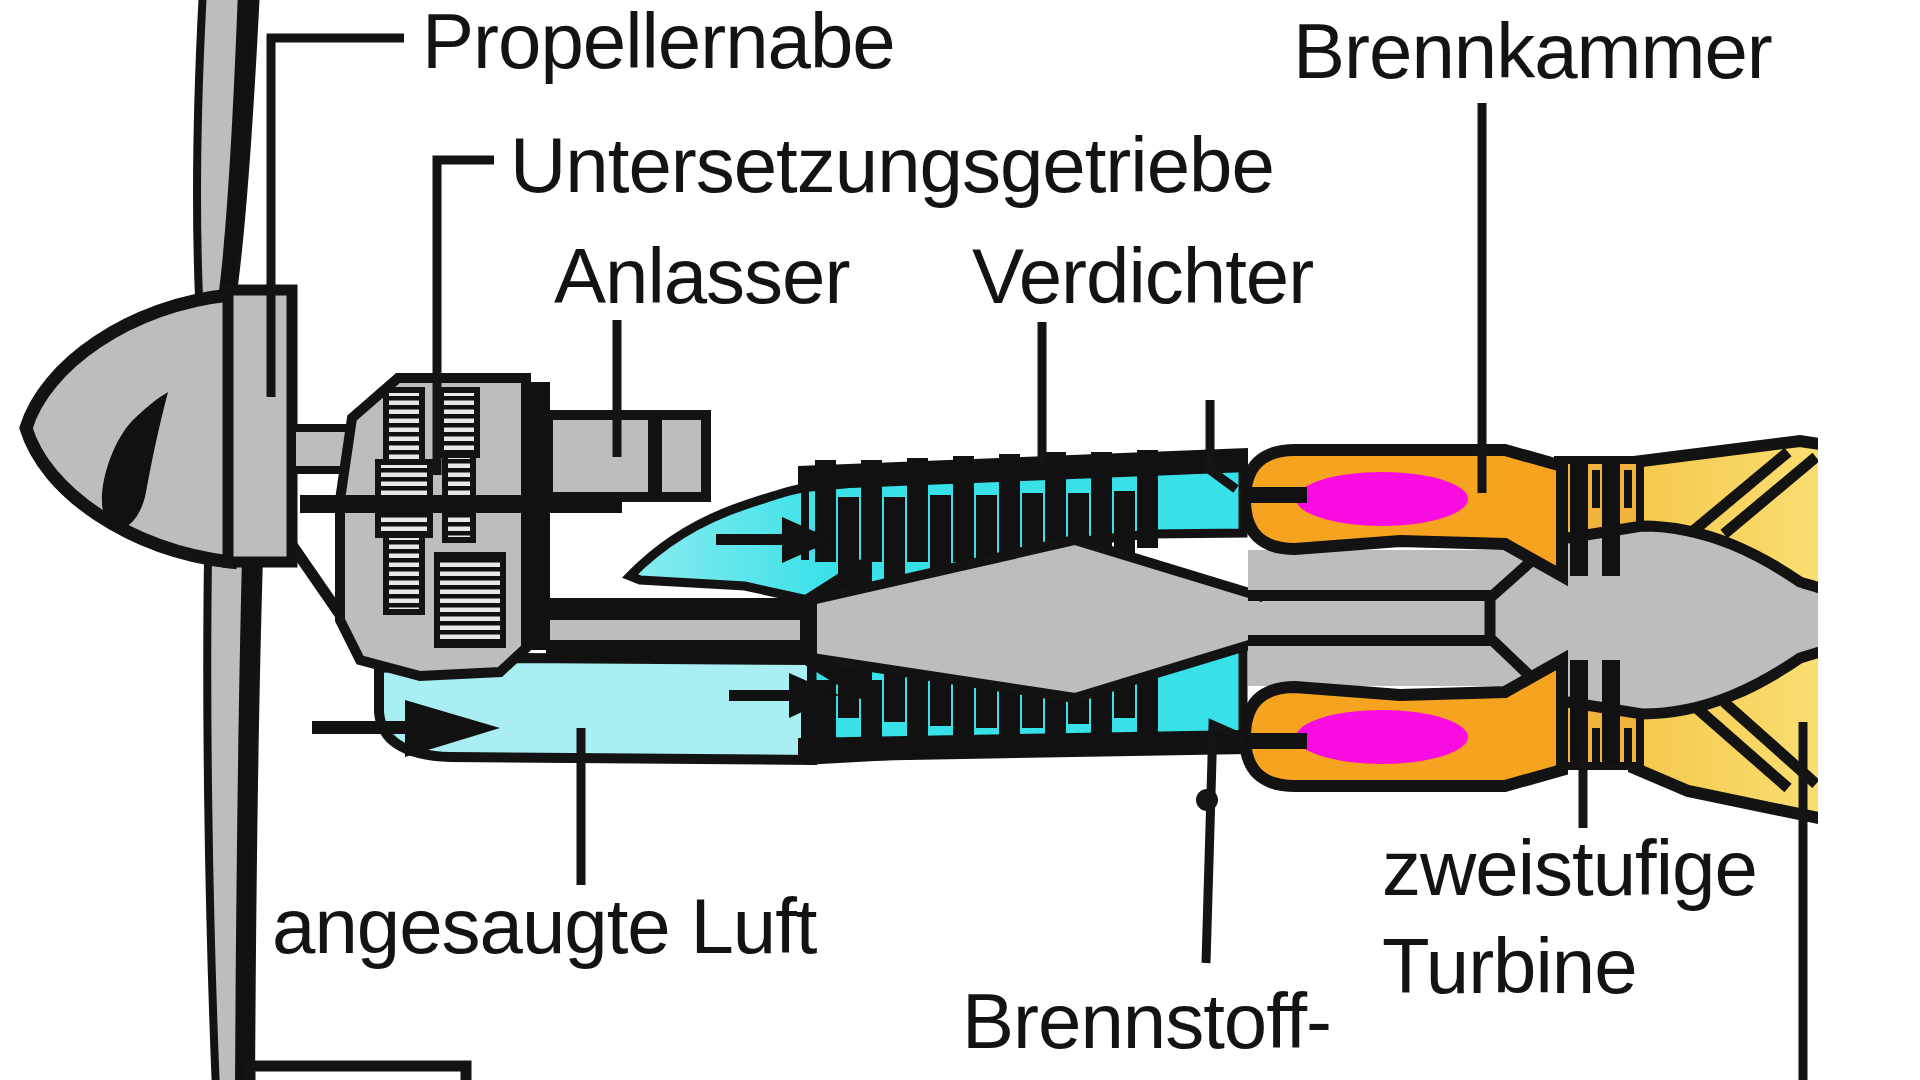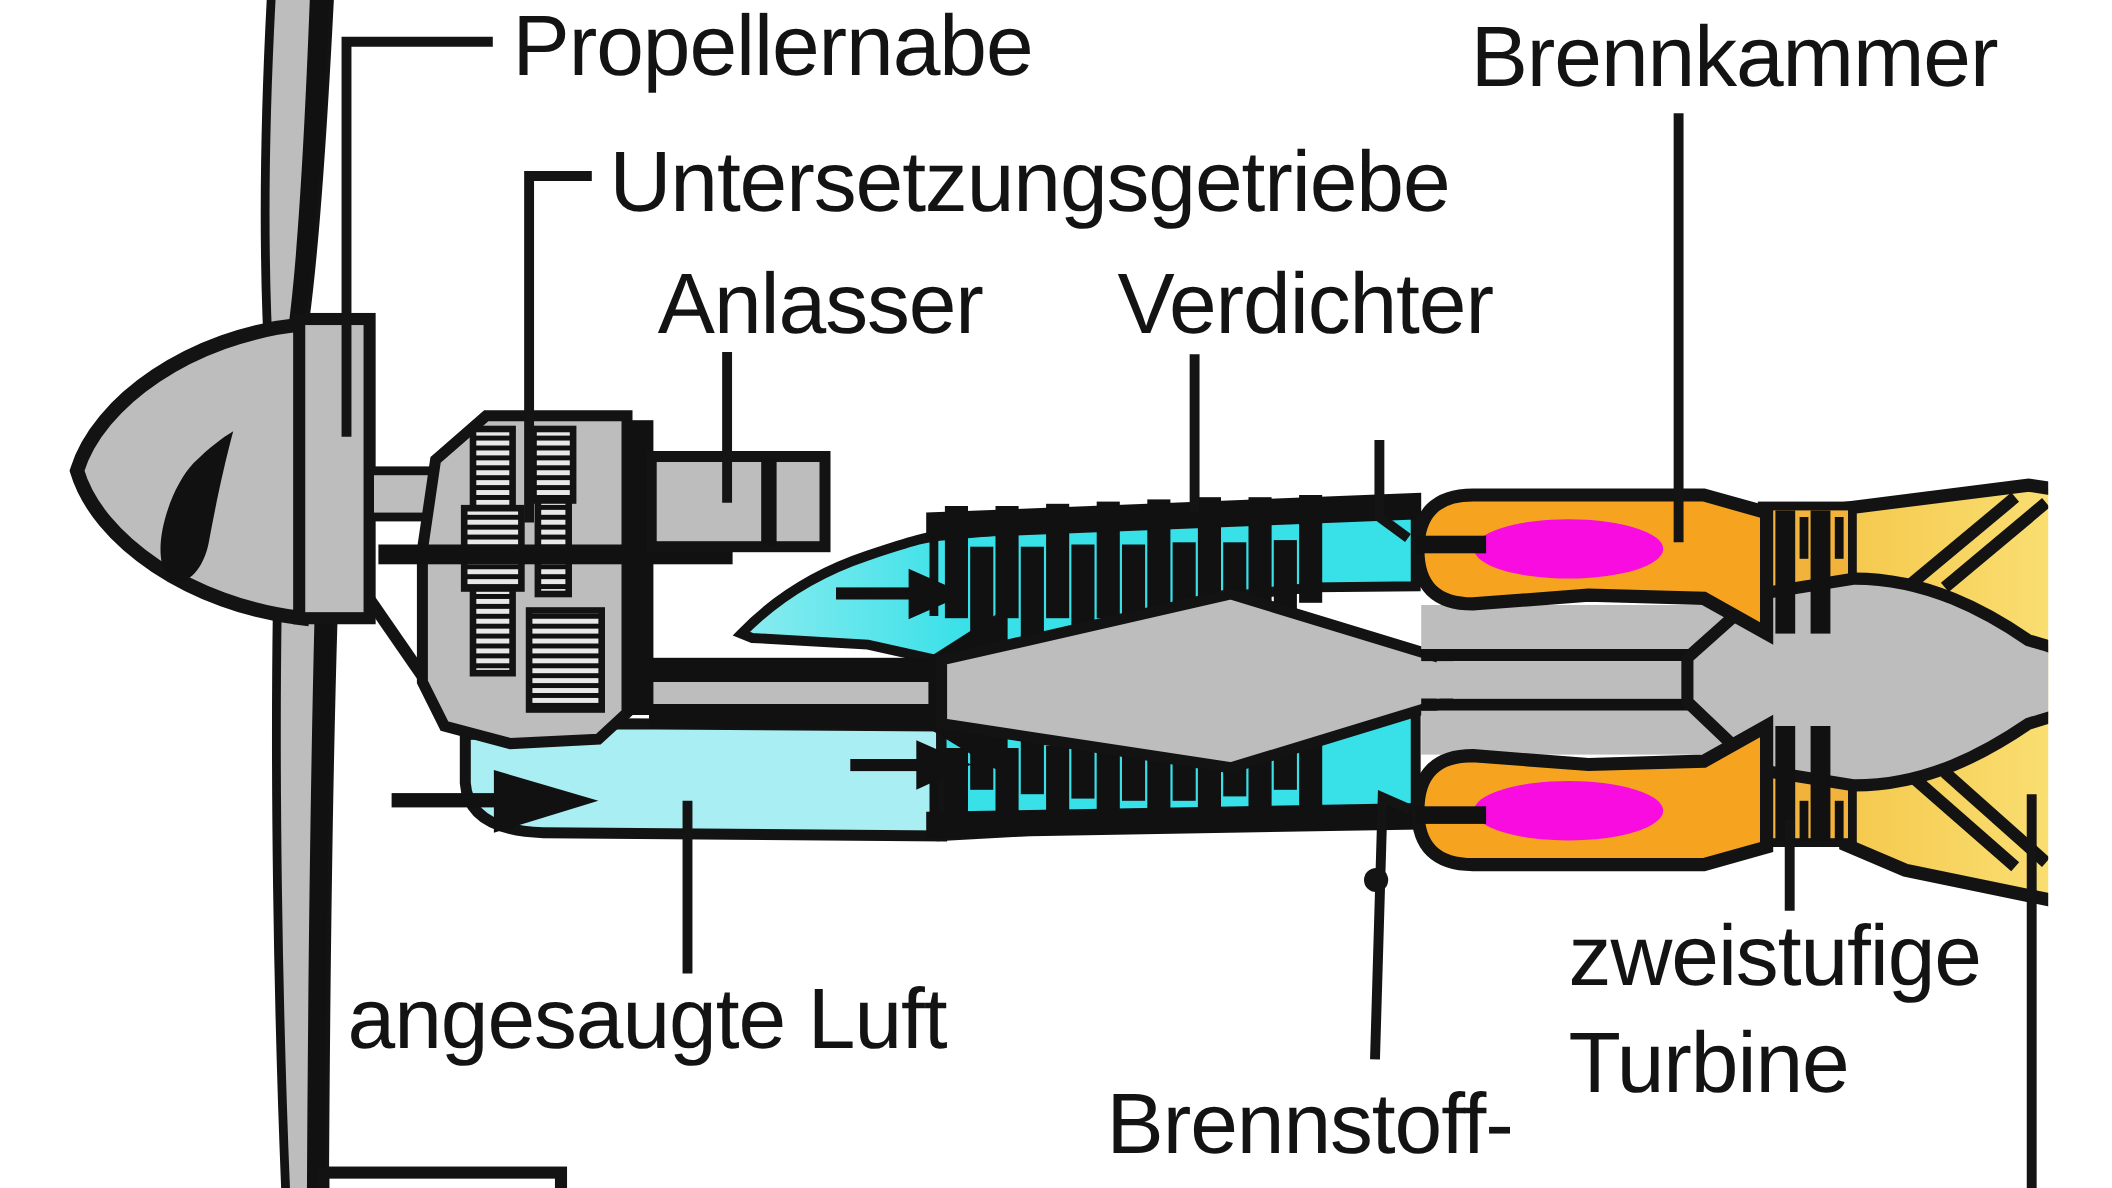--- a/index.html
+++ b/index.html
@@ -1,17 +1,17 @@
 <!DOCTYPE html>
 <html><head>
 <meta charset="utf-8">
 <style>
   html,body{margin:0;padding:0;background:#fff;}
   #canvas{position:relative;width:1818px;height:1080px;overflow:hidden;background:#fff;
-          font-family:"Liberation Sans", sans-serif;margin-left:44px;}
+          font-family:"Liberation Sans", sans-serif;}
   svg{position:absolute;left:0;top:0;}
   .lbl{font-family:"Liberation Sans", sans-serif;font-size:78px;fill:#131313;letter-spacing:-1px;}
 </style>
 </head>
 <body>
 
 <div id="canvas">
 <svg width="1920" height="1080" viewBox="0 0 1920 1080">
   <defs>
     <pattern id="gearhatch" width="8" height="9" patternUnits="userSpaceOnUse">

